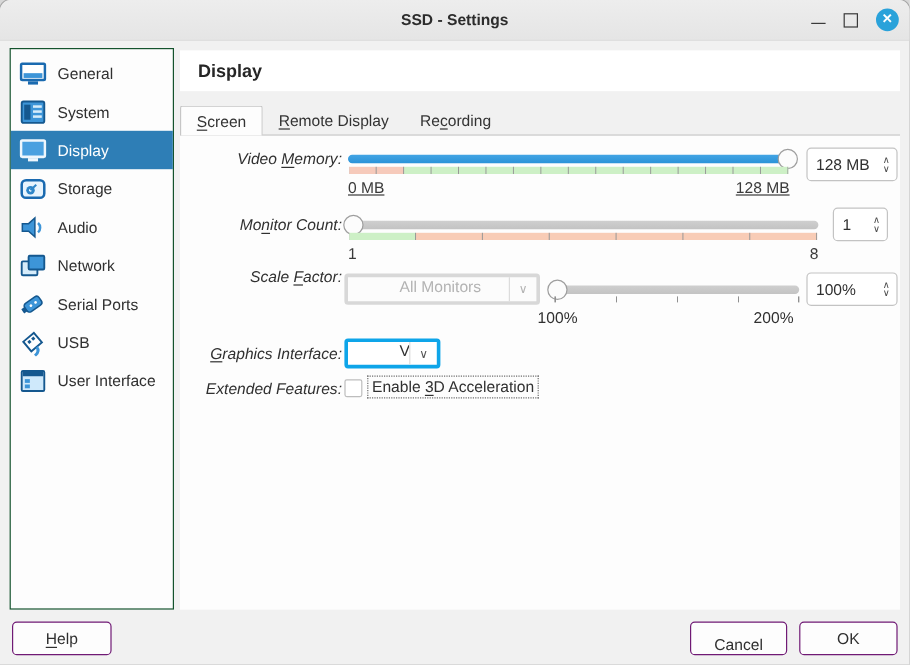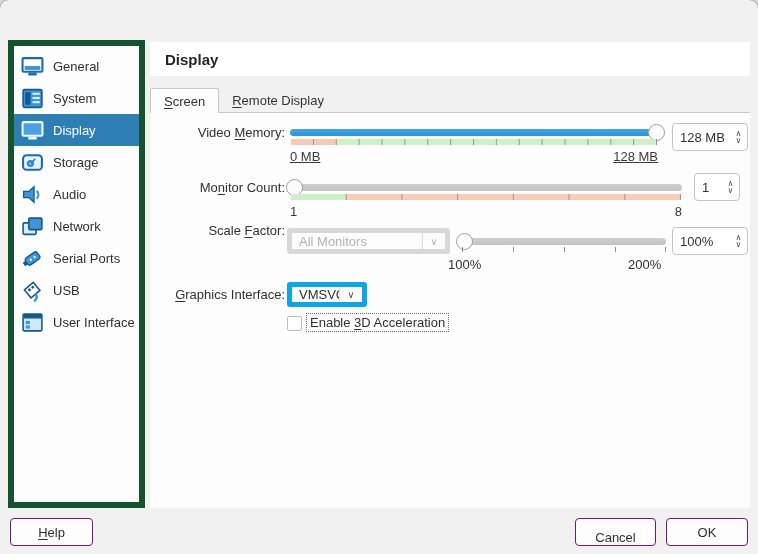--- a/index.html
+++ b/index.html
@@ -21,42 +21,42 @@
   .minbtn { width:12px; height:1.6px; background:#3a3a3a; margin-top:6px; }
   .maxbtn { width:10px; height:10px; border:1.6px solid #3a3a3a; background:transparent; }
   .closebtn {
     width:19px; height:19px; border-radius:50%; background:#2aa2da;
     color:#fff; display:flex; align-items:center; justify-content:center;
     font-size:11px; font-weight:bold; line-height:1;
   }
   
   .sidebar {
     position:absolute; left:8px; top:40px; width:137px; height:468px;
-    background:#fdfdfd; border:6px solid #14532d; box-sizing:border-box; padding-top:4px;
+    background:#fdfdfd; border:1px solid #14532d; box-sizing:border-box; padding-top:4px;
   }
   .side-item { height:32px; display:flex; align-items:center; gap:9px; padding-left:7px; }
   .side-item.selected { background:#2e7eb6; color:#ffffff; }
   .side-icon { width:23px; height:23px; flex:0 0 auto; }
   
   .header {
     position:absolute; left:150px; top:42px; width:600px; height:34px;
     background:#ffffff; display:flex; align-items:center; padding-left:15px;
     box-sizing:border-box; font-weight:bold; font-size:15px; color:#262626;
   }
   .tabbar { position:absolute; left:150px; top:88px; height:25px; display:flex; z-index:2; }
   .tab { padding:0 13px; display:flex; align-items:center; color:#333; }
   .tab.active { background:#fdfdfd; border:1px solid #c6c6c6; border-bottom:none; border-radius:2px 2px 0 0; }
   .mn { text-decoration:underline; text-underline-offset:2px; }
   
   .pane {
     position:absolute; left:150px; top:112px; width:600px; height:396px;
     background:#fdfdfd; border-top:1px solid #c6c6c6; box-sizing:border-box;
   }
   .pane * { box-sizing:border-box; }
-  .lbl { position:absolute; width:135px; text-align:right; white-space:nowrap; }
+  .lbl { position:absolute; width:135px; text-align:right; white-space:nowrap;font-style:italic; }
   
   .track { position:absolute; height:7px; border-radius:4px; background:linear-gradient(#cfcfcf,#c3c3c3); }
   .track.blue { background:linear-gradient(#42a4e4,#2b93d8); }
   .handle {
     position:absolute; width:17px; height:17px; border-radius:50%;
     background:#fcfcfc; border:1px solid #9e9e9e;
   }
   .strip { position:absolute; height:6px; background-repeat:repeat-x, no-repeat; }
   .strip.vm {
     background-image:
@@ -79,41 +79,49 @@
   }
   .scale-row { position:absolute; display:flex; justify-content:space-between; color:#3a3a3a; }
   
   .spin {
     position:absolute; height:28px; background:#fff; border:1px solid #c3c3c3;
     border-radius:4px; display:flex; align-items:center; overflow:hidden;
   }
   .spin-text { flex:1; padding-left:7px; overflow:hidden; white-space:nowrap; }
   .spin-arrows { width:17px; height:100%; display:flex; flex-direction:column; align-items:center; justify-content:center; color:#4a4a4a; font-size:8px; line-height:7px; }
   
-  .combo { position:absolute; background:#fff; border:5px solid #0ea5e9; border-radius:3px; display:flex; align-items:center; }
+  .combo { position:absolute; background:#fff; border:3px solid #0ea5e9; border-radius:3px; display:flex; align-items:flex-start;padding-left:36px; }
   .combo-text { flex:1; padding-left:7px; overflow:hidden; white-space:nowrap; }
   .combo-arrow { width:23px; align-self:stretch; display:flex; align-items:center; justify-content:center; border-left:1px solid #dcdcdc; color:#555; font-size:10px; }
   .combo.disabled { border-color:#d8d8d8; background:#fcfcfc; }
   .combo.disabled .combo-text { color:#b3b3b3; }
   .combo.disabled .combo-arrow { color:#b3b3b3; }
   
   .checkbox { position:absolute; width:15px; height:15px; background:#fff; border:1px solid #bdbdbd; border-radius:2px; }
   .focus-label { position:absolute; border:1px dotted #6d6d6d; padding:1px 3px; white-space:nowrap; }
   
   .btn {
     position:absolute; height:28px; background:#fdfdfd; border:1px solid #701a75;
     border-radius:4px; display:flex; align-items:center; justify-content:center;
     box-sizing:border-box; color:#2f2f2f;
   }
 </style>
 </head>
 <body>
 
 <div id="window">
 
+  <div class="titlebar">
+    <span>SSD - Settings</span>
+    <div class="win-controls">
+      <span class="minbtn"></span>
+      <span class="maxbtn"></span>
+      <span class="closebtn">✕</span>
+    </div>
+  </div>
 
   <div class="sidebar">
 
     <div class="side-item">
       <svg class="side-icon" viewBox="0 0 22 22">
           <rect x="1.5" y="3" width="19" height="13" rx="1" fill="#ffffff" stroke="#1a6ab0" stroke-width="2"></rect>
           <rect x="3.5" y="10.5" width="15" height="3.8" fill="#3d95d8"></rect>
           <rect x="7" y="17" width="8" height="2.6" fill="#1a6ab0"></rect>
         </svg>
       <span>General</span>
@@ -204,20 +212,23 @@
   <div class="header">
     <span>Display</span>
   </div>
 
   <div class="tabbar">
     <div class="tab active">
       <span><span></span><span class="mn">S</span><span>creen</span></span>
     </div>
     <div class="tab">
       <span><span></span><span class="mn">R</span><span>emote Display</span></span>
+    </div>
+    <div class="tab">
+      <span><span>Re</span><span class="mn">c</span><span>ording</span></span>
     </div>
   </div>
 
   <div class="pane">
 
     <div class="lbl" style="left:0; top:12px;">
       <span>Video </span><span class="mn">M</span><span>emory:</span>
     </div>
     <div class="track blue" style="left:140px; top:16px; width:368px;"></div>
     <div class="handle" style="left:498px; top:11px;"></div>
@@ -273,20 +284,21 @@
     </div>
 
     <div class="lbl" style="left:0; top:174px;">
       <span></span><span class="mn">G</span><span>raphics Interface:</span>
     </div>
     <div class="combo" style="left:137px; top:169px; width:80px; height:25px;">
       <span class="combo-text">VMSVGA</span>
       <span class="combo-arrow">∨</span>
     </div>
 
+    <div class="lbl" style="left:0; top:203px;">Extended Features:</div>
     <span class="checkbox" style="left:137px; top:203px;"></span>
     <div class="focus-label" style="left:156px; top:200px;">
       <span>Enable </span><span class="mn">3</span><span>D Acceleration</span>
     </div>
 
   </div>
 
   <div class="btn" style="left:10px; top:518px; width:83px;">
     <span><span></span><span class="mn">H</span><span>elp</span></span>
   </div>

